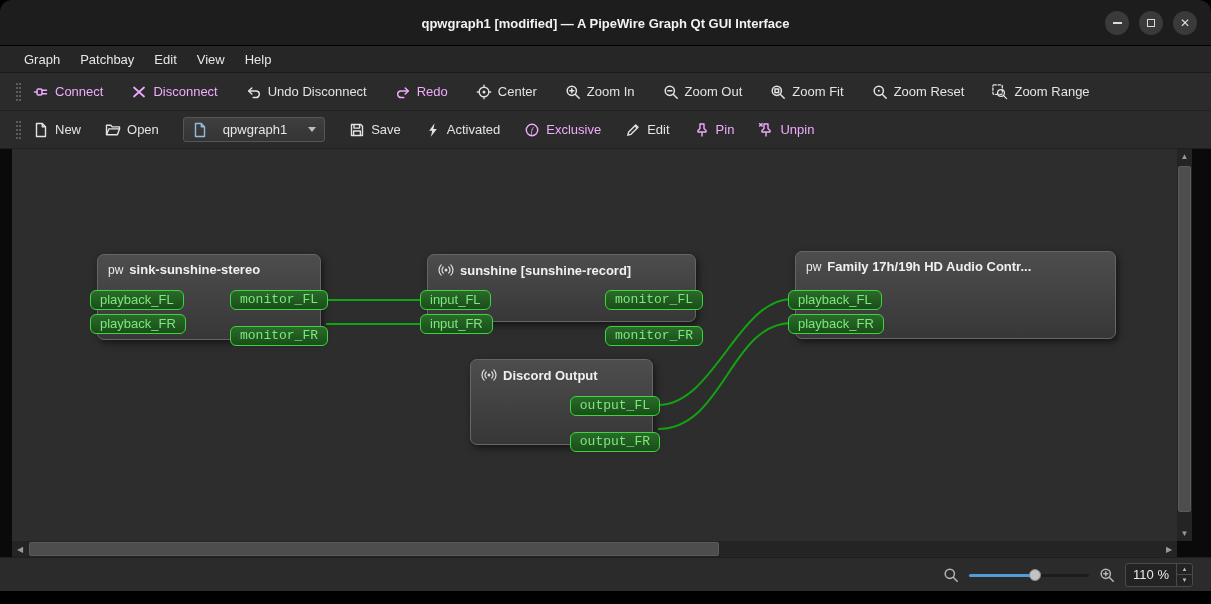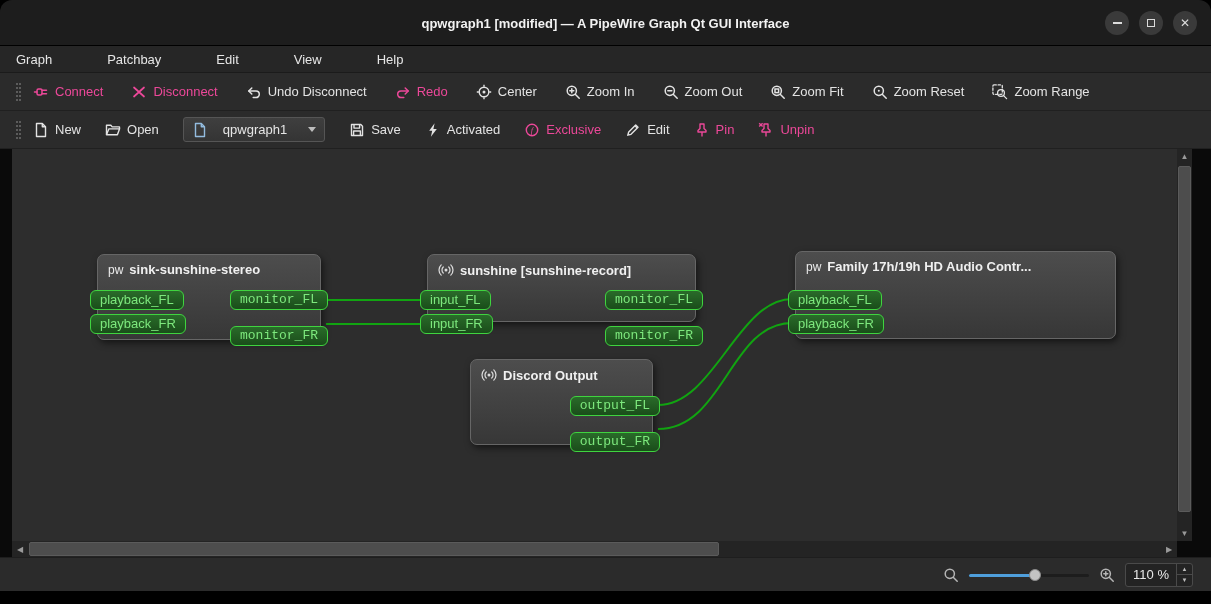--- a/index.html
+++ b/index.html
@@ -15,34 +15,34 @@
                 color:#f2f2f2; font-size:13px; font-weight:bold; }
   .win-controls { position:absolute; right:14px; top:11px; display:flex; gap:10px; }
   .win-btn { width:24px; height:24px; border-radius:50%; background:#3a3a3a;
              color:#dcdcdc; display:flex; align-items:center; justify-content:center;
              font-size:12px; cursor:default; }
   .glyph-min { width:9px; height:2px; background:#dcdcdc; display:block; }
   .glyph-max { width:8px; height:8px; border:1.5px solid #dcdcdc; display:block; }
 
   
   .menubar { height:27px; background:#262626; display:flex; align-items:stretch;
-             padding-left:6px; flex:none; border-bottom:1px solid #1b1b1b;gap:35px; }
+             padding-left:14px; flex:none; border-bottom:1px solid #1b1b1b; }
   .menu-item { display:inline-flex; align-items:center; padding:0 10px;
                color:#e6e6e6; font-size:13px; cursor:default; }
   .menu-item::first-letter { text-decoration:underline; }
 
   
   .toolbar { height:38px; background:#2b2b2b; display:flex; align-items:center;
              padding-left:12px; flex:none; border-bottom:1px solid #202020; }
   .tb-handle { width:5px; height:18px; border-left:2px dotted #5c5c5c;
                border-right:2px dotted #5c5c5c; margin:0 12px 0 4px; flex:none; }
   .tbtn { display:inline-flex; align-items:center; gap:6px; color:#e3e3e3;
           font-size:13px; margin-right:28px; cursor:default; white-space:nowrap; }
   .toolbar.tb2 .tbtn { margin-right:24px; }
-  .tbtn.disabled { color:#ec4899; }
+  .tbtn.disabled { color:#f0abfc; }
   .ticon { display:inline-flex; width:16px; height:16px; flex:none; }
   .ticon svg { width:16px; height:16px; }
 
   
   .combo { display:inline-flex; align-items:center; gap:15px;
            background:linear-gradient(#3f3f3f,#343434); border:1px solid #555;
            border-radius:3px; height:25px; padding:0 8px; margin-right:24px;
            color:#e6e6e6; font-size:13px; cursor:default; }
   .combo-arrow { width:0; height:0; border-left:4px solid transparent;
                  border-right:4px solid transparent; border-top:5px solid #bdbdbd;

